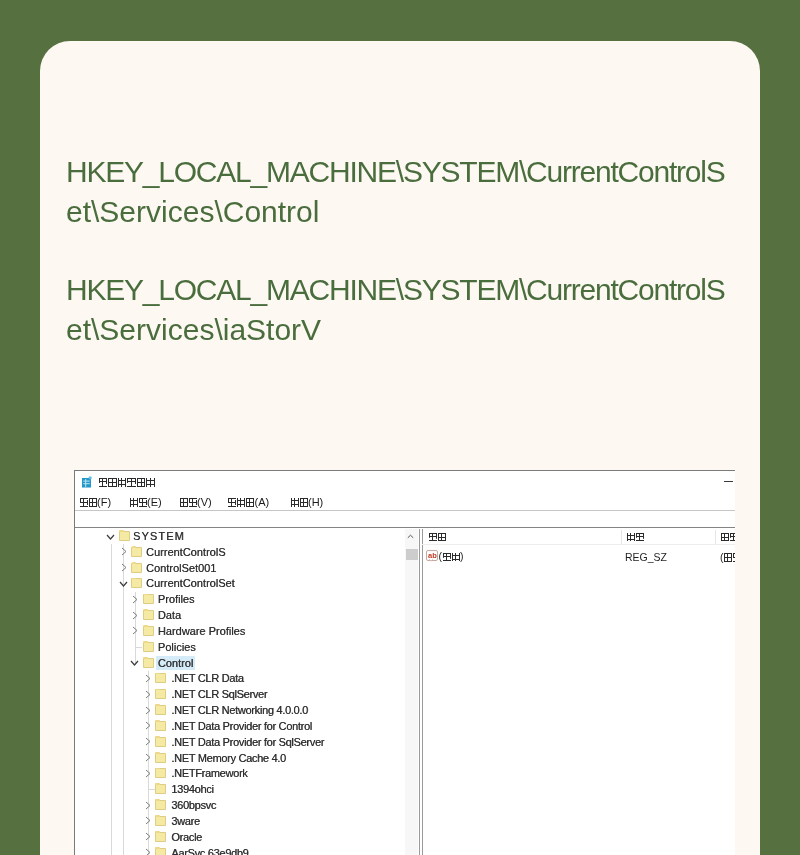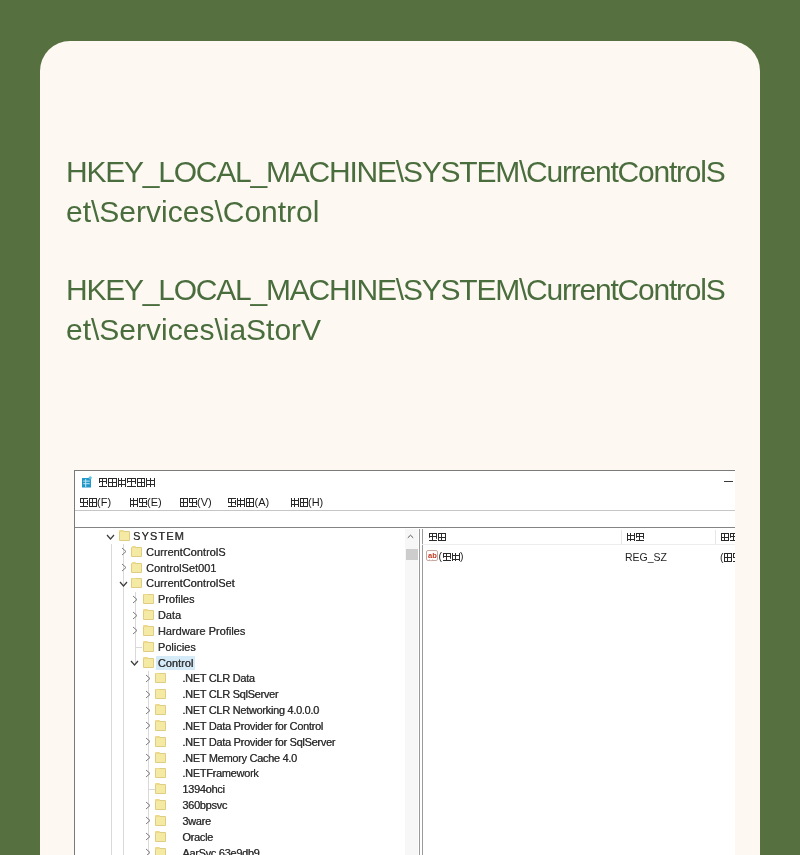--- a/index.html
+++ b/index.html
@@ -29,21 +29,21 @@
   .sbthumb { left:330.5px; top:77.5px; width:12px; height:11.5px; background:#cdcdcd; }
   .sbarrow { left:333px; top:62px; width:7px; height:7px; }
   .div1 { left:344px; top:58px; width:1px; height:327px; background:#9a9a9a; }
   .div2 { left:346.5px; top:58px; width:1px; height:327px; background:#9a9a9a; }
 
   
   .hdrline { left:347px; top:73px; width:314px; height:1px; background:#ededed; }
   .colsep { top:59px; width:1px; height:14px; background:#e6e6e6; }
   .lab { position:absolute; transform:translateY(-50%); font-size:11px; color:#2e2e2e; white-space:nowrap; text-shadow:0.35px 0 0 rgba(46,46,46,0.75); }
   .sel { background:#d6ebf8; padding:1px 2px; margin-left:-2px; }
-  .l4 { letter-spacing:-0.3px;margin-left:11px; }
+  .l4 { letter-spacing:-0.3px; }
 
   .vline { position:absolute; width:1px; background:#d9d9d9; }
   .htick { position:absolute; height:1px; background:#d9d9d9; }
 
   .folder { position:absolute; width:11px; height:10px; background:#f5eaa4; border:0.5px solid rgba(205,180,105,0.55); border-radius:1px; }
   .folder:before { content:""; position:absolute; left:-0.5px; top:-1.8px; width:4.5px; height:1.8px; background:#eed98a; border-radius:1px 1px 0 0; }
 
   svg.arr { position:absolute; overflow:visible; }
 
   

